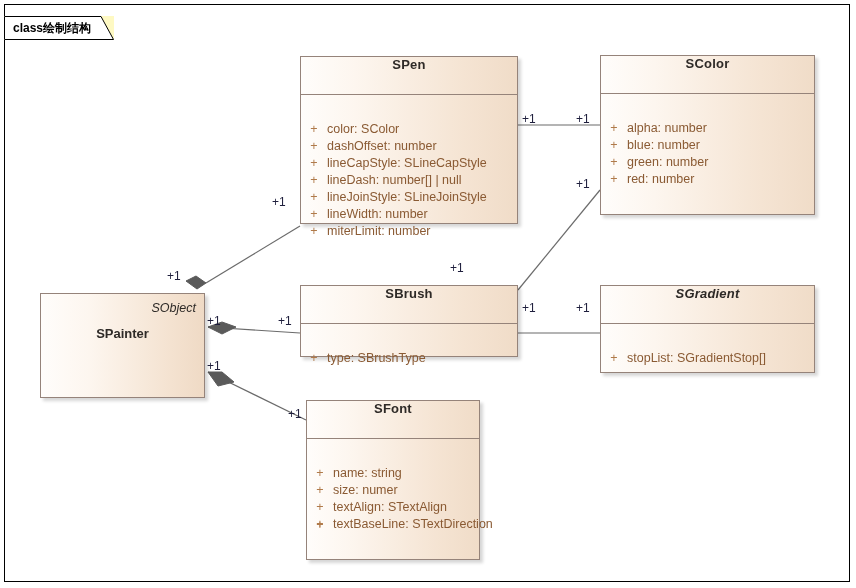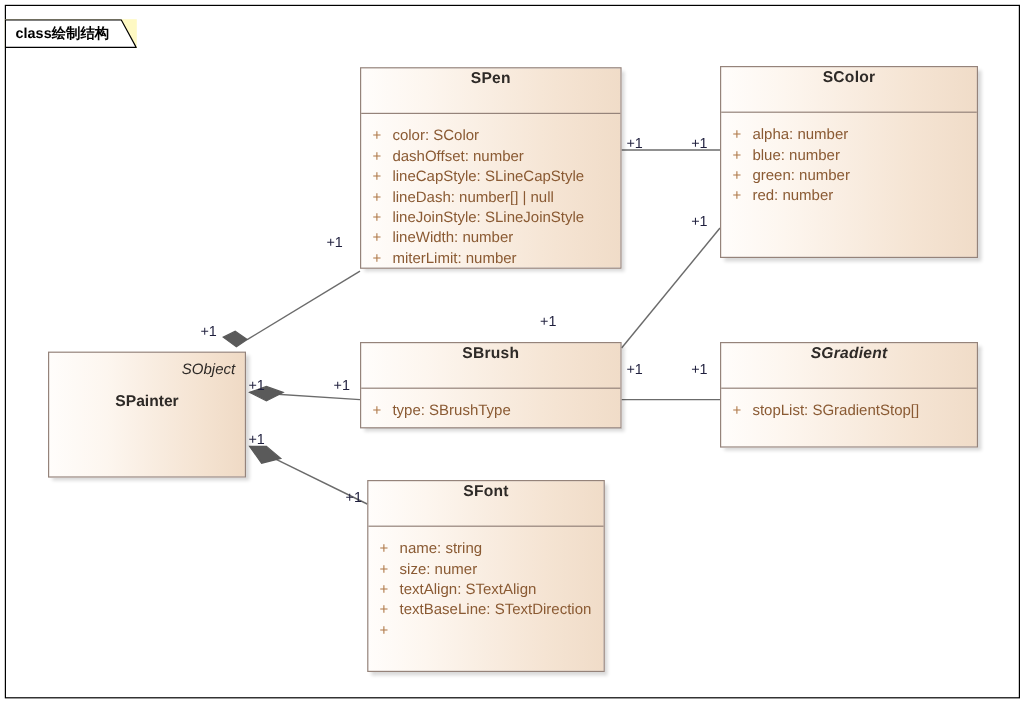--- a/index.html
+++ b/index.html
@@ -106,20 +106,21 @@
   }
   .attr-vis {
     width: 26px;
     text-align: center;
     color: #b07a4a;
     flex: 0 0 26px;
     font-size: 12.5px;
   }
   .attr-name {
     color: #8a5a33;
+    margin-top: 16px;
   }
   
   .plain-box {
     position: absolute;
     box-sizing: border-box;
     border: 1px solid #95837a;
     background: linear-gradient(to right, #fffdfb 0%, #fdf6ef 30%, #f4e2d0 80%, #efdac5 100%);
     box-shadow: 3px 3px 3px rgba(0,0,0,0.16);
     z-index: 10;
   }
@@ -269,21 +270,21 @@
       <span class="uml-title abstract">SGradient</span>
     </div>
     <div class="uml-attrs">
       <div class="attr-row">
         <span class="attr-vis">+</span>
         <span class="attr-name">stopList: SGradientStop[]</span>
       </div>
     </div>
   </div>
 
-  <div class="uml-box" style="left:306px; top:400px; width:198px; height:160px;">
+  <div class="uml-box" style="left:306px; top:400px; width:174px; height:160px;">
     <div class="uml-header">
       <span class="uml-title">SFont</span>
     </div>
     <div class="uml-attrs">
       <div class="attr-row">
         <span class="attr-vis">+</span>
         <span class="attr-name">name: string</span>
       </div>
       <div class="attr-row">
         <span class="attr-vis">+</span>

